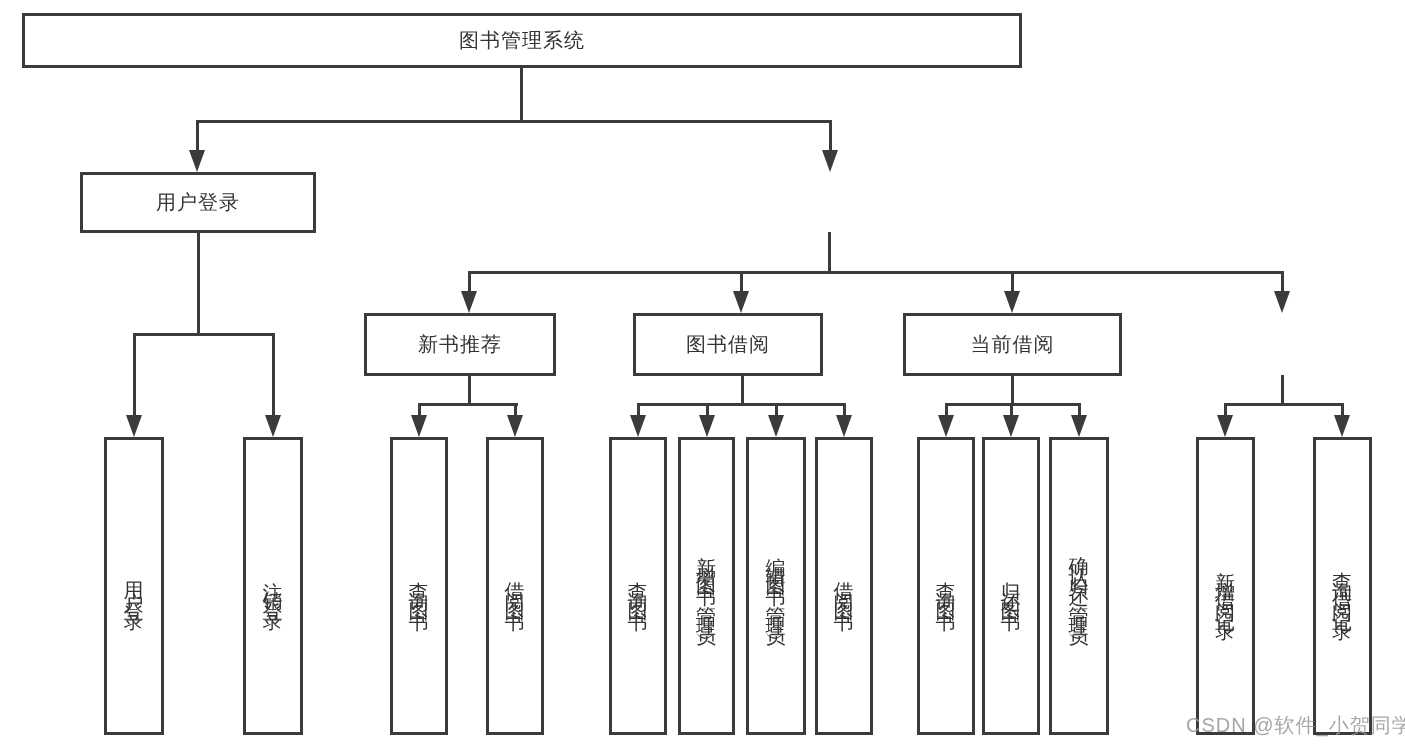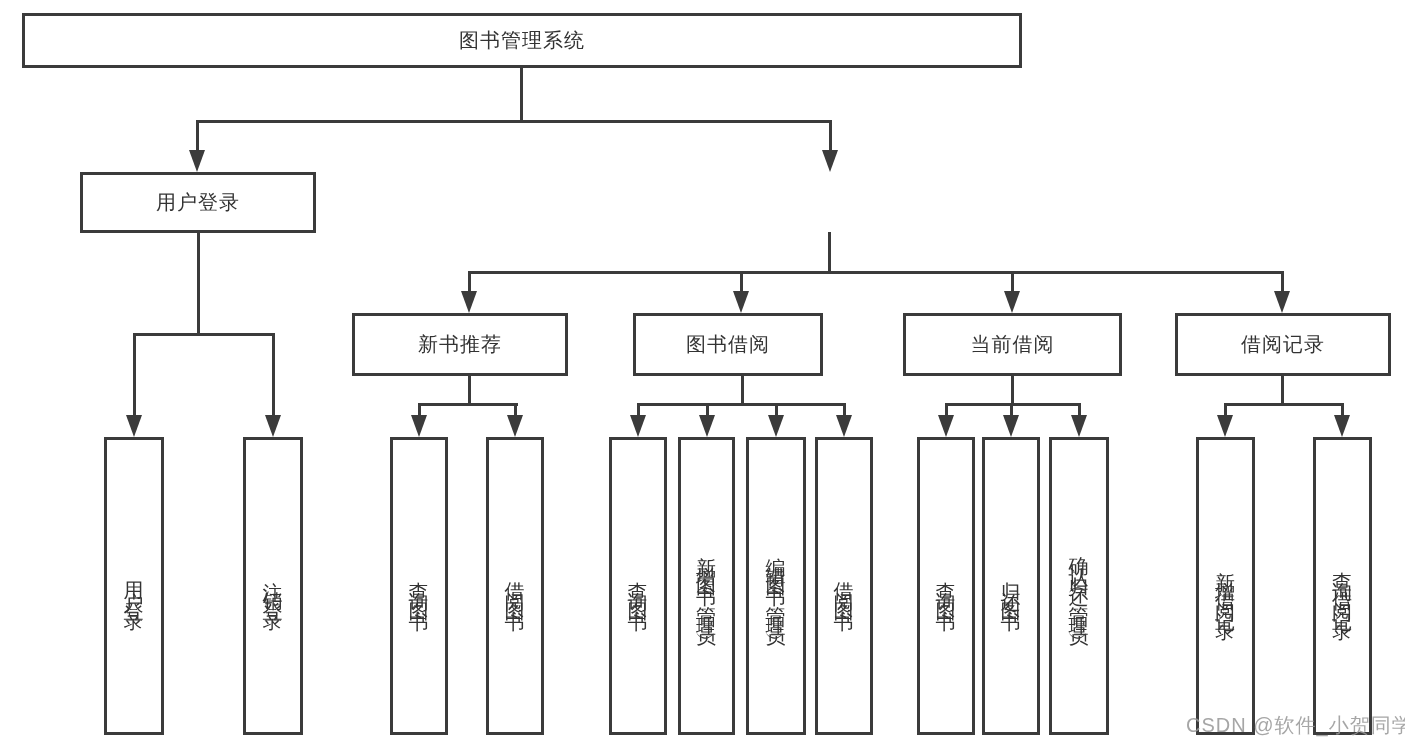--- a/index.html
+++ b/index.html
@@ -60,31 +60,28 @@
   <div class="hl" style="left:468px;top:271px;width:815px;"></div>
   <div class="vl" style="left:468px;top:271px;height:22px;"></div>
   <div class="arrow" style="left:461px;top:291px;"></div>
   <div class="vl" style="left:740px;top:271px;height:22px;"></div>
   <div class="arrow" style="left:733px;top:291px;"></div>
   <div class="vl" style="left:1011px;top:271px;height:22px;"></div>
   <div class="arrow" style="left:1004px;top:291px;"></div>
   <div class="vl" style="left:1281px;top:271px;height:22px;"></div>
   <div class="arrow" style="left:1274px;top:291px;"></div>
 
-  <div class="node hnode" style="left:352px;top:313px;width:216px;height:63px;">
+  <div class="node hnode" style="left:364px;top:313px;width:192px;height:63px;">
     <span>新书推荐</span>
   </div>
   <div class="node hnode" style="left:633px;top:313px;width:190px;height:63px;">
     <span>图书借阅</span>
   </div>
   <div class="node hnode" style="left:903px;top:313px;width:219px;height:63px;">
     <span>当前借阅</span>
-  </div>
-  <div class="node hnode" style="left:1175px;top:313px;width:216px;height:63px;">
-    <span>借阅记录</span>
   </div>
 
   <div class="vl" style="left:468px;top:375px;height:31px;"></div>
   <div class="hl" style="left:418px;top:403px;width:100px;"></div>
   <div class="vl" style="left:418px;top:403px;height:14px;"></div>
   <div class="arrow" style="left:411px;top:415px;"></div>
   <div class="vl" style="left:514px;top:403px;height:14px;"></div>
   <div class="arrow" style="left:507px;top:415px;"></div>
 
   <div class="vl" style="left:741px;top:375px;height:31px;"></div>

